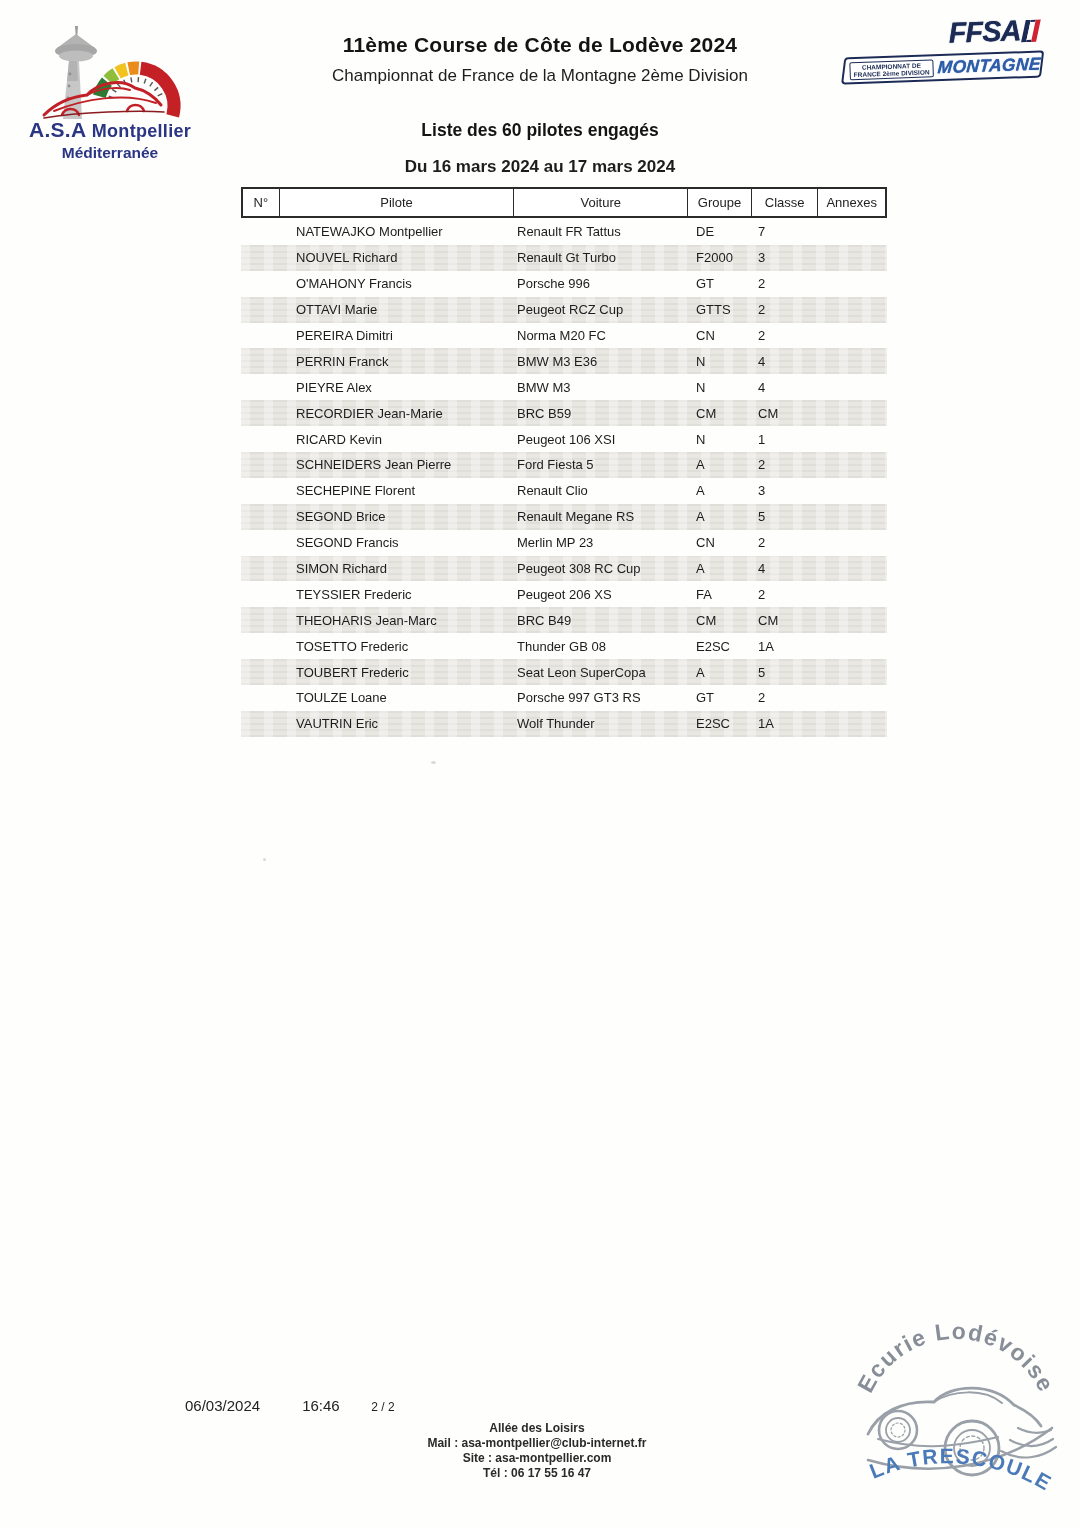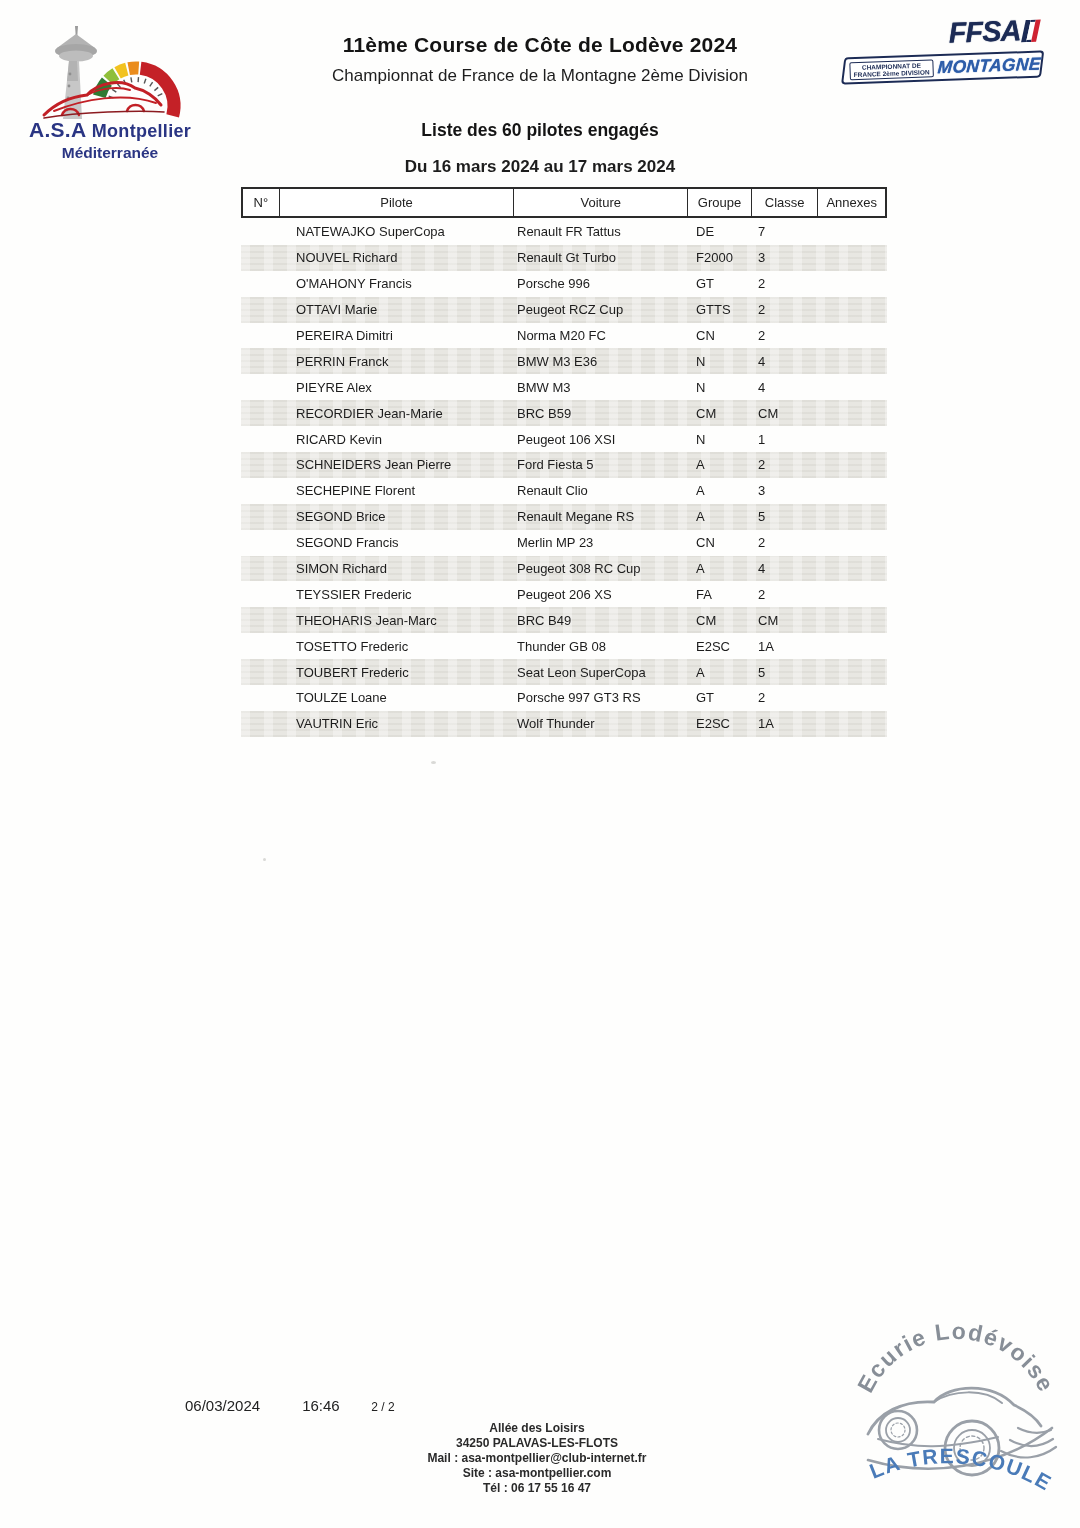--- a/index.html
+++ b/index.html
@@ -165,21 +165,21 @@
         <div class="th col0">N°</div>
         <div class="th col1">Pilote</div>
         <div class="th col2">Voiture</div>
         <div class="th col3">Groupe</div>
         <div class="th col4">Classe</div>
         <div class="th col5">Annexes</div>
       </div>
     <div class="tbody" id="tbody">
         <div class="tr">
           <div class="td col0"></div>
-          <div class="td col1">NATEWAJKO SuperCopa</div>
+          <div class="td col1">NATEWAJKO Montpellier</div>
           <div class="td col2">Renault FR Tattus</div>
           <div class="td col3">DE</div>
           <div class="td col4">7</div>
           <div class="td col5"></div>
         </div>
         <div class="tr shaded">
           <div class="td col0"></div>
           <div class="td col1">NOUVEL Richard</div>
           <div class="td col2">Renault Gt Turbo</div>
           <div class="td col3">F2000</div>
@@ -336,21 +336,20 @@
   <div class="speck speck1"></div>
   <div class="speck speck2"></div>
 
   <div class="footer-meta">
     <span class="fm-date">06/03/2024</span>
     <span class="fm-time">16:46</span>
     <span class="fm-page">2 / 2</span>
   </div>
   <div class="footer-address" id="footer-address">
       <div>Allée des Loisirs</div>
-      <div>34250 PALAVAS-LES-FLOTS</div>
       <div>Mail : asa-montpellier@club-internet.fr</div>
       <div>Site : asa-montpellier.com</div>
       <div>Tél : 06 17 55 16 47</div>
     </div>
 
   <div class="ecurie-logo">
     <svg width="215" height="207" viewBox="0 0 215 207">
       <defs>
         <path id="arcTop" d="M22,74 A93,93 0 0 1 190,74"></path>
         <path id="arcBottom" d="M26,160 A185,185 0 0 1 194,172"></path>

